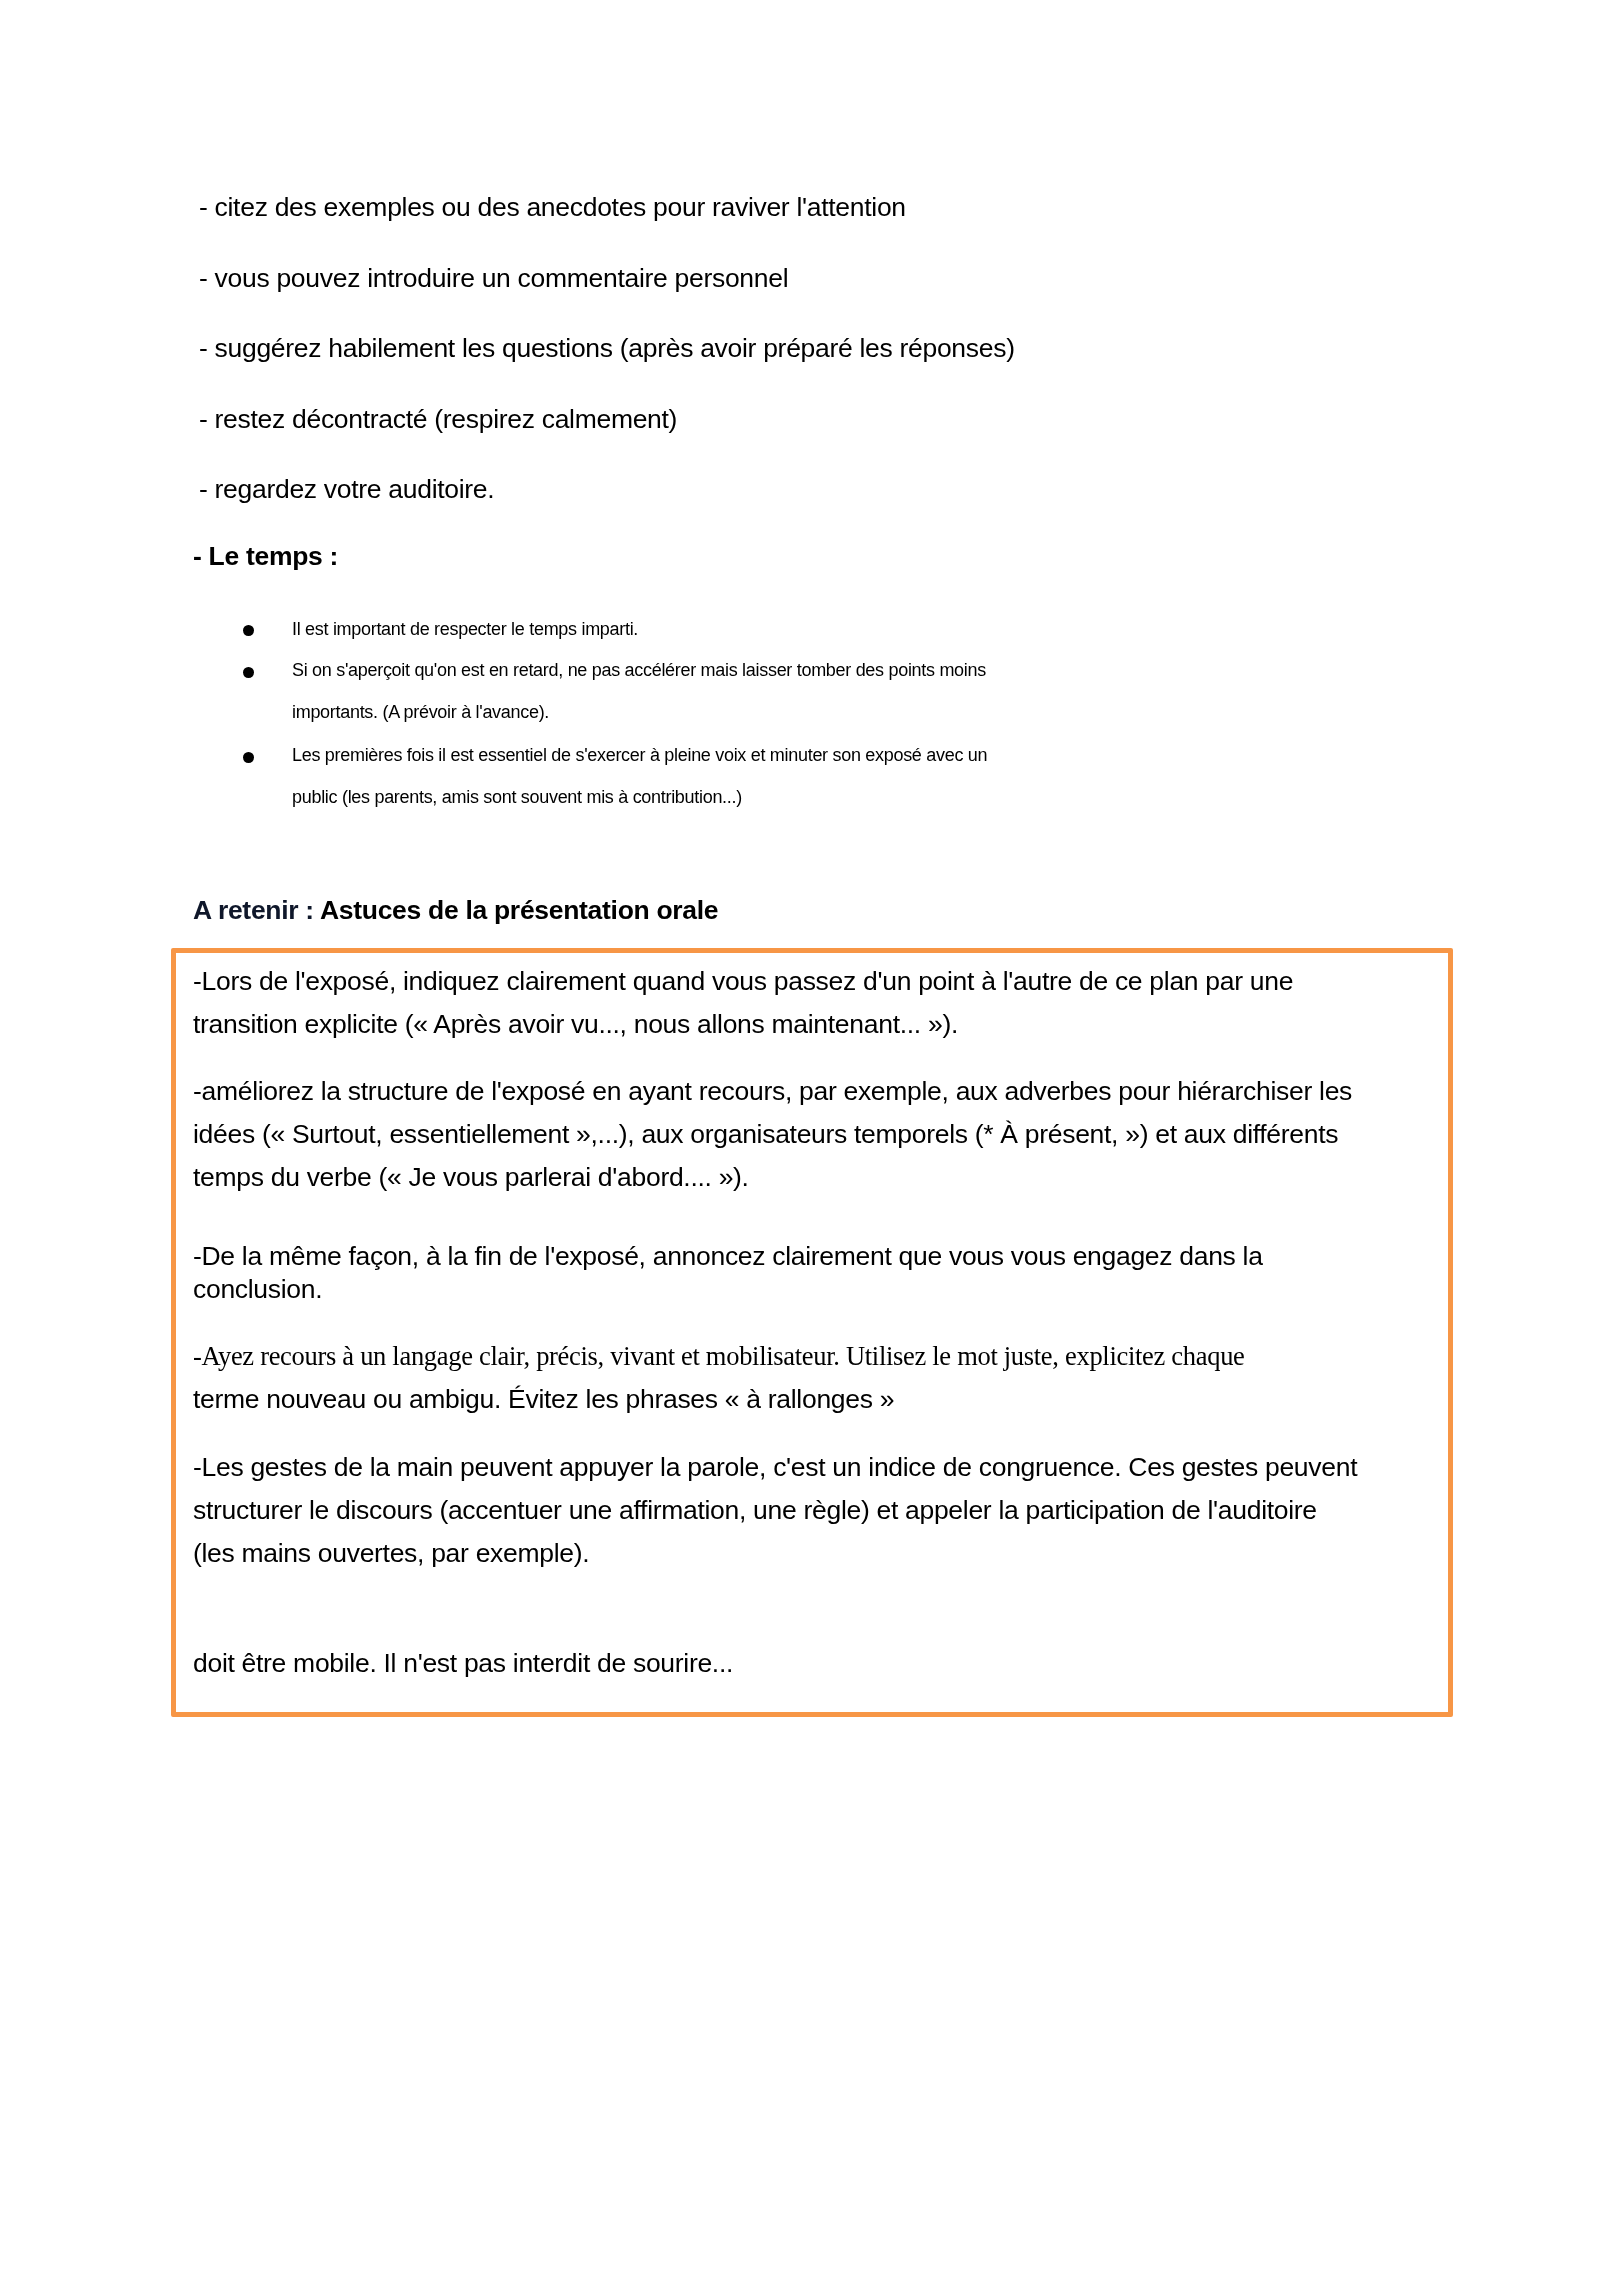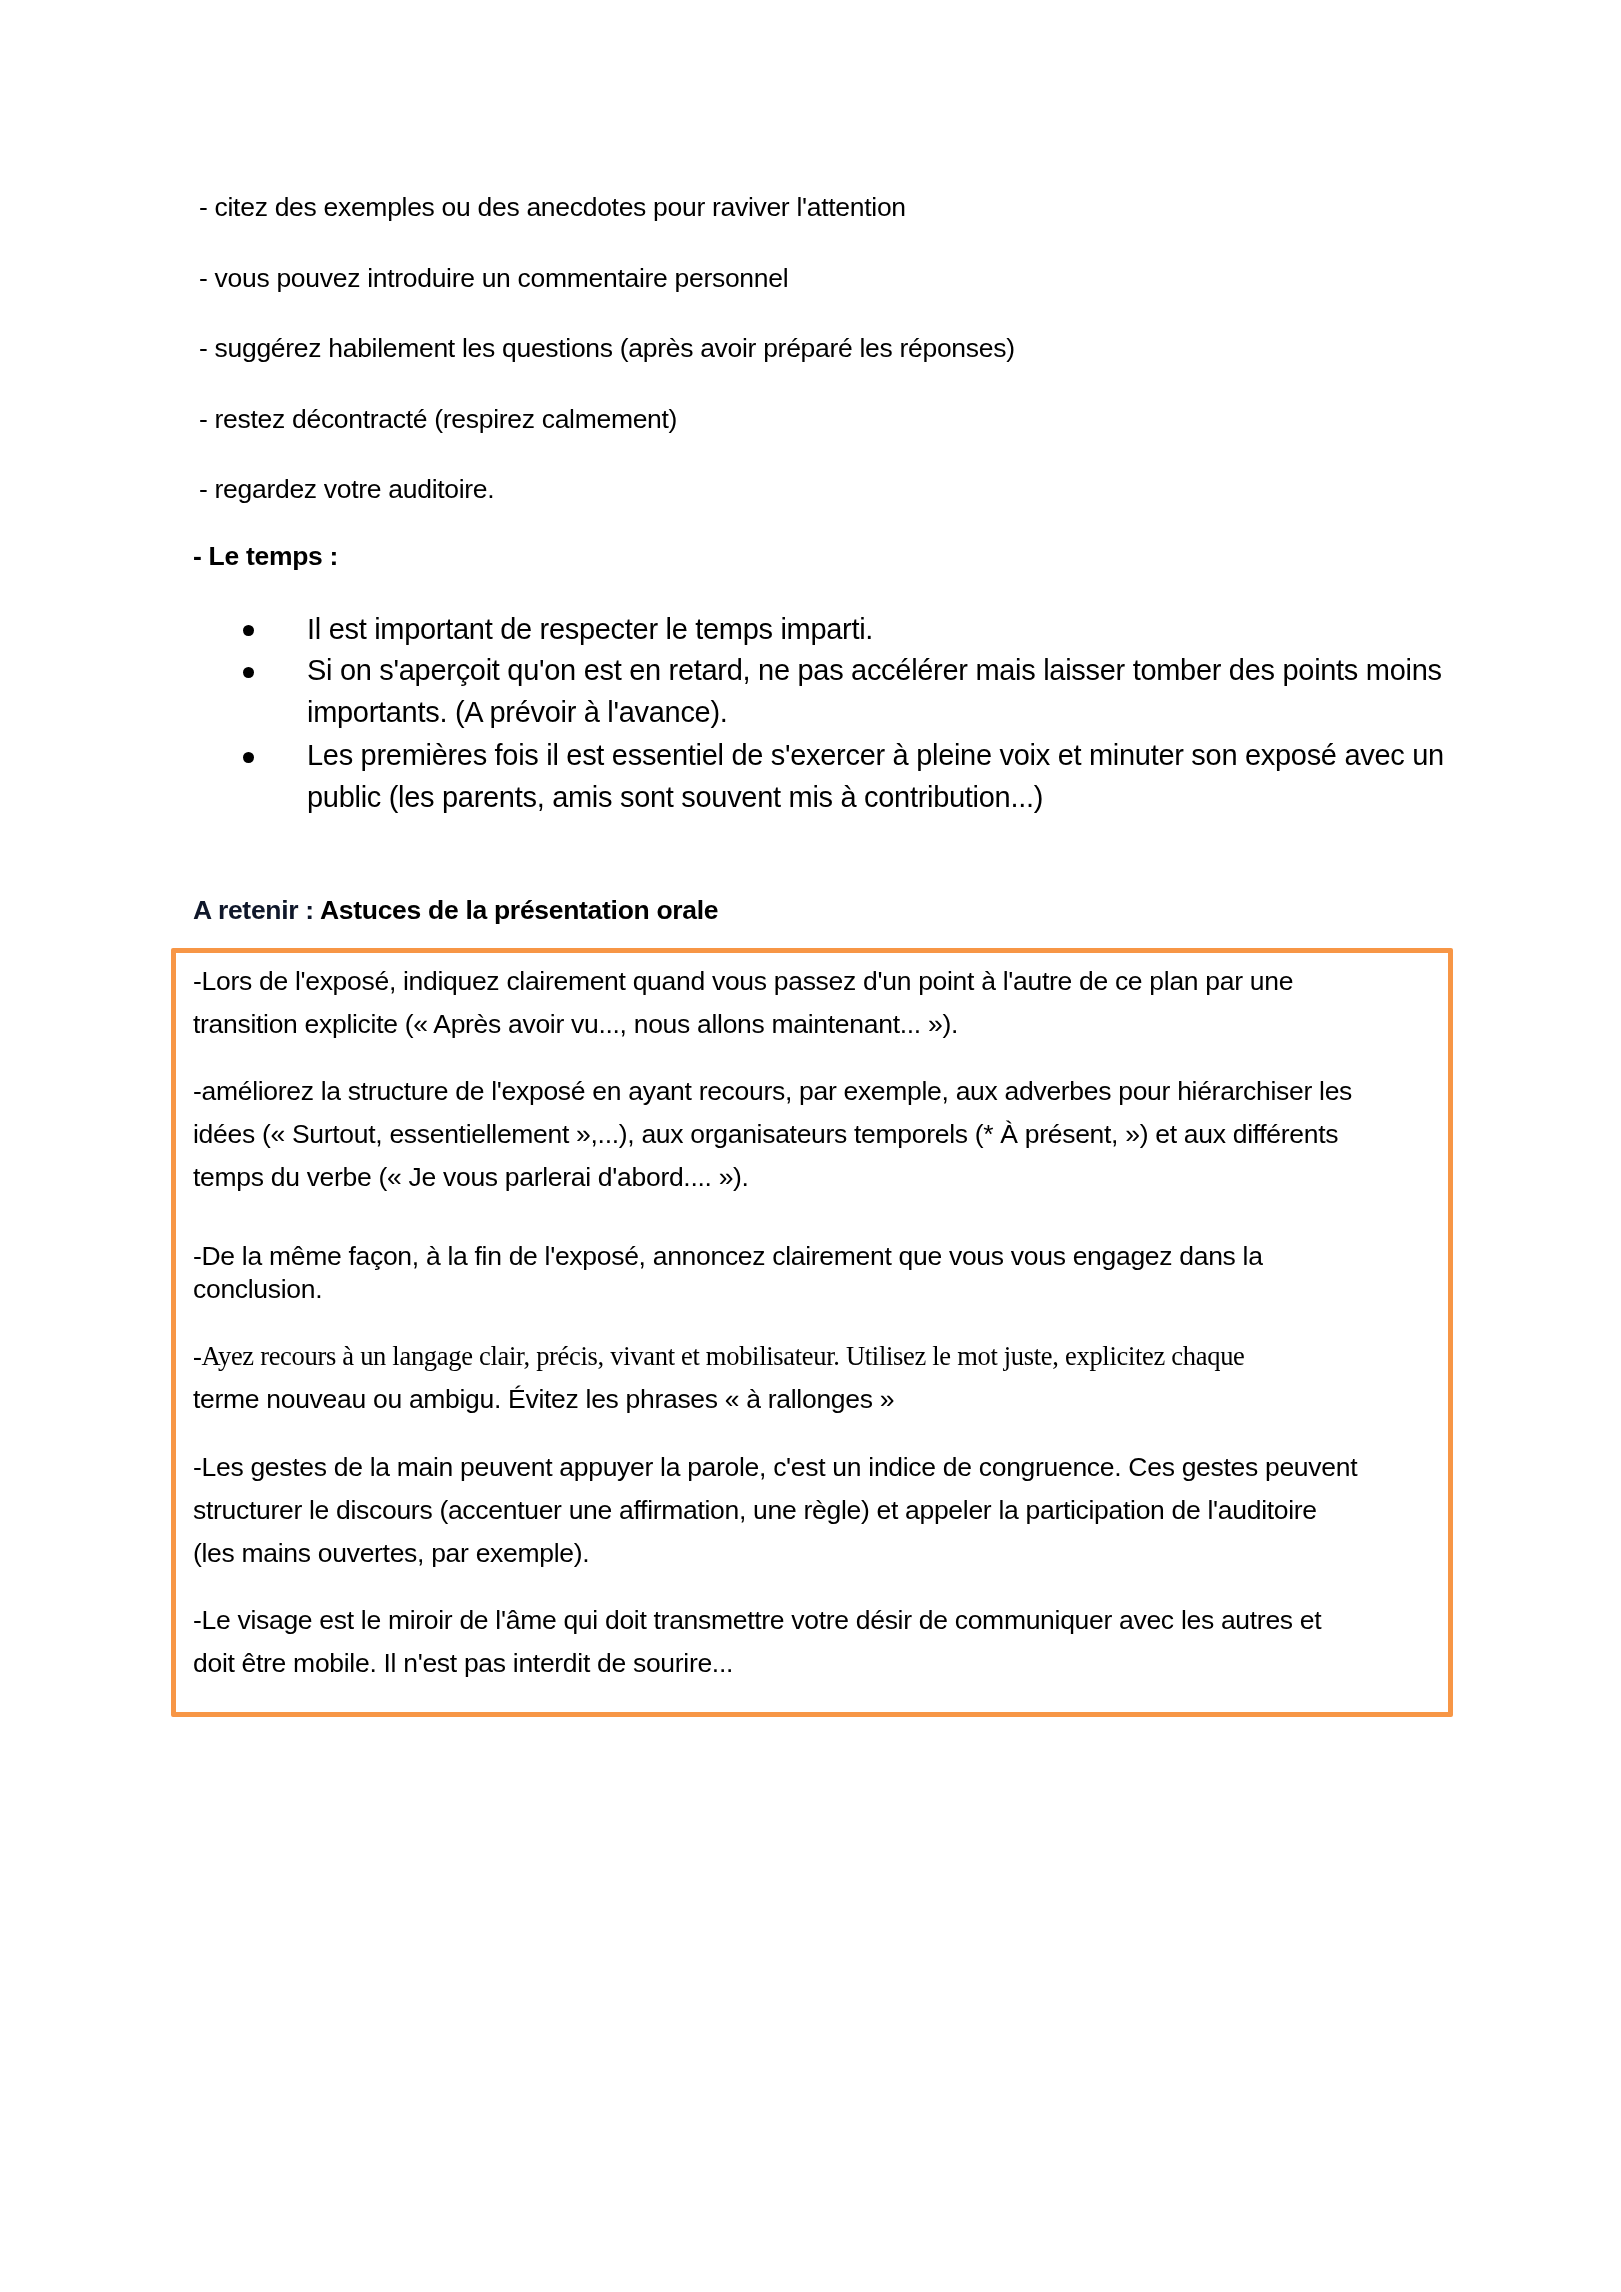--- a/index.html
+++ b/index.html
@@ -45,23 +45,23 @@
     .bullet-item .bullet-dot {
       position: absolute;
       left: 243px;
       width: 10.8px;
       height: 10.8px;
       border-radius: 50%;
       background: #000000;
     }
     .bullet-text {
       position: absolute;
-      left: 307px;
+      left: 292px;
       white-space: nowrap;
-      font-size: 29px;
+      font-size: 18px;
       line-height: 33px;
       letter-spacing: -0.3px;
     }
     .retenir-heading {
       position: absolute;
       left: 193px;
       top: 894px;
       white-space: nowrap;
       font-size: 26.5px;
       line-height: 33px;
@@ -136,17 +136,16 @@
   <div class="tip-line" style="top:1230px;margin-top:10px;">-De la même façon, à la fin de l'exposé, annoncez clairement que vous vous engagez dans la</div>
   <div class="tip-line" style="top:1273px;">conclusion.</div>
 
   <div class="tip-line" style="top:1340px;font-family:Liberation Serif, serif;">-Ayez recours à un langage clair, précis, vivant et mobilisateur. Utilisez le mot juste, explicitez chaque</div>
   <div class="tip-line" style="top:1383px;">terme nouveau ou ambigu. Évitez les phrases « à rallonges »</div>
 
   <div class="tip-line" style="top:1451px;">-Les gestes de la main peuvent appuyer la parole, c'est un indice de congruence. Ces gestes peuvent</div>
   <div class="tip-line" style="top:1494px;">structurer le discours (accentuer une affirmation, une règle) et appeler la participation de l'auditoire</div>
   <div class="tip-line" style="top:1537px;">(les mains ouvertes, par exemple).</div>
 
-  <div class="tip-line" style="top:1604px;">-Le visage est le miroir de l'âme qui doit transmettre votre désir de communiquer avec les autres et</div>
   <div class="tip-line" style="top:1647px;">doit être mobile. Il n'est pas interdit de sourire...</div>
 
 </div>
 
 
 </body></html>

